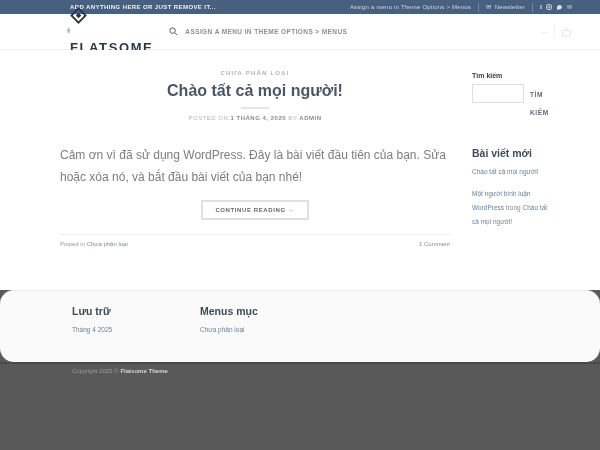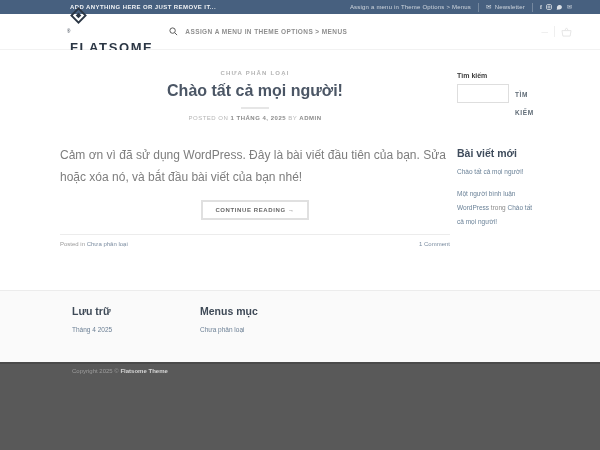--- a/index.html
+++ b/index.html
@@ -56,39 +56,39 @@
     font-size:6px; font-weight:bold; letter-spacing:.6px; color:#666;
     padding:5px 12px; cursor:pointer; font-family:inherit;
   }
   .post-footer {
     margin-top:14px; border-top:1px solid #ececec; padding-top:6px;
     display:flex; justify-content:space-between; font-size:6px; color:#9a9a9a;
   }
   .post-footer a { color:#7b8ca0; text-decoration:none; }
 
   
-  .sidebar { width:82px; margin-left:7px; padding-top:2px; flex:0 0 auto; }
+  .sidebar { width:82px; margin-left:22px; padding-top:2px; flex:0 0 auto; }
   .search-label { font-size:7px; font-weight:bold; color:#3c3c3c; }
   .search-row { display:flex; gap:6px; margin-top:5px; align-items:flex-start; }
   .search-input { width:52px; height:19px; border:1px solid #dedede; background:#fff; outline:none; font-size:7px; padding:0 3px;}
   .search-btn {
     background:none; border:none; font-family:inherit; cursor:pointer;
     font-size:6.5px; font-weight:bold; color:#5f6b76; letter-spacing:.6px;
     line-height:2.7; text-align:left; width:24px; padding:0; margin-top:2px;
   }
   .widget-title { font-size:10.5px; font-weight:bold; color:#3f4c5c; margin-top:26px; }
   .widget-title.second { margin-top:20px; }
   .widget-link { display:block; font-size:6.5px; color:#6a8197; text-decoration:none; margin-top:8px; line-height:1.5; }
   .comment-item { margin-top:10px; font-size:6.5px; color:#8a8a8a; line-height:2.15; }
   .comment-item a { color:#6a8197; text-decoration:none; }
 
   
   .footer-widgets {
     height:72px; background:#fafafa; border-top:1px solid #ececec;
-    display:flex; padding:14px 55px 0 72px; flex:0 0 auto;
+    display:flex; padding:14px 55px 0 72px; flex:0 0 auto;border-radius:14px;
   }
   .f-col { width:128px; }
   .f-col h3 { font-size:10.5px; font-weight:bold; color:#3f4a57; }
   .f-col a { display:block; font-size:6.5px; color:#6b7f94; text-decoration:none; margin-top:9px; }
 
   
   .abs-footer {
     flex:1; background:#595959; border-top:2px solid #4a4a4a;
     padding:4px 55px 0 72px;
   }

